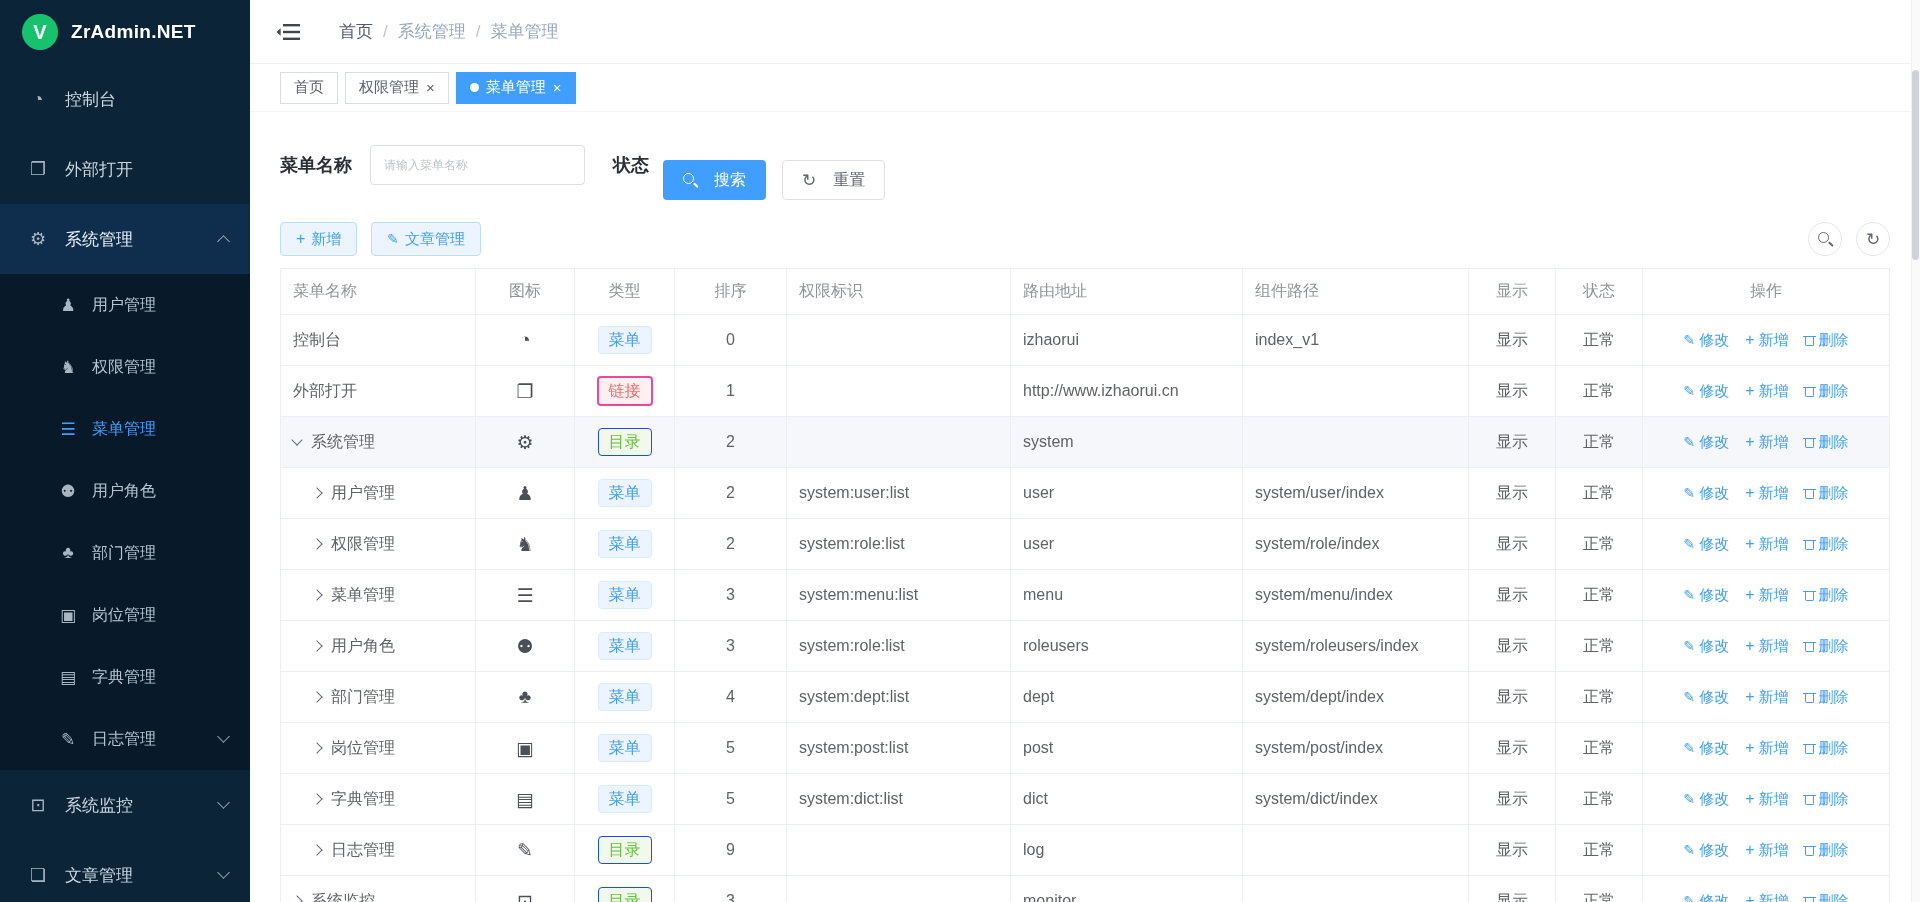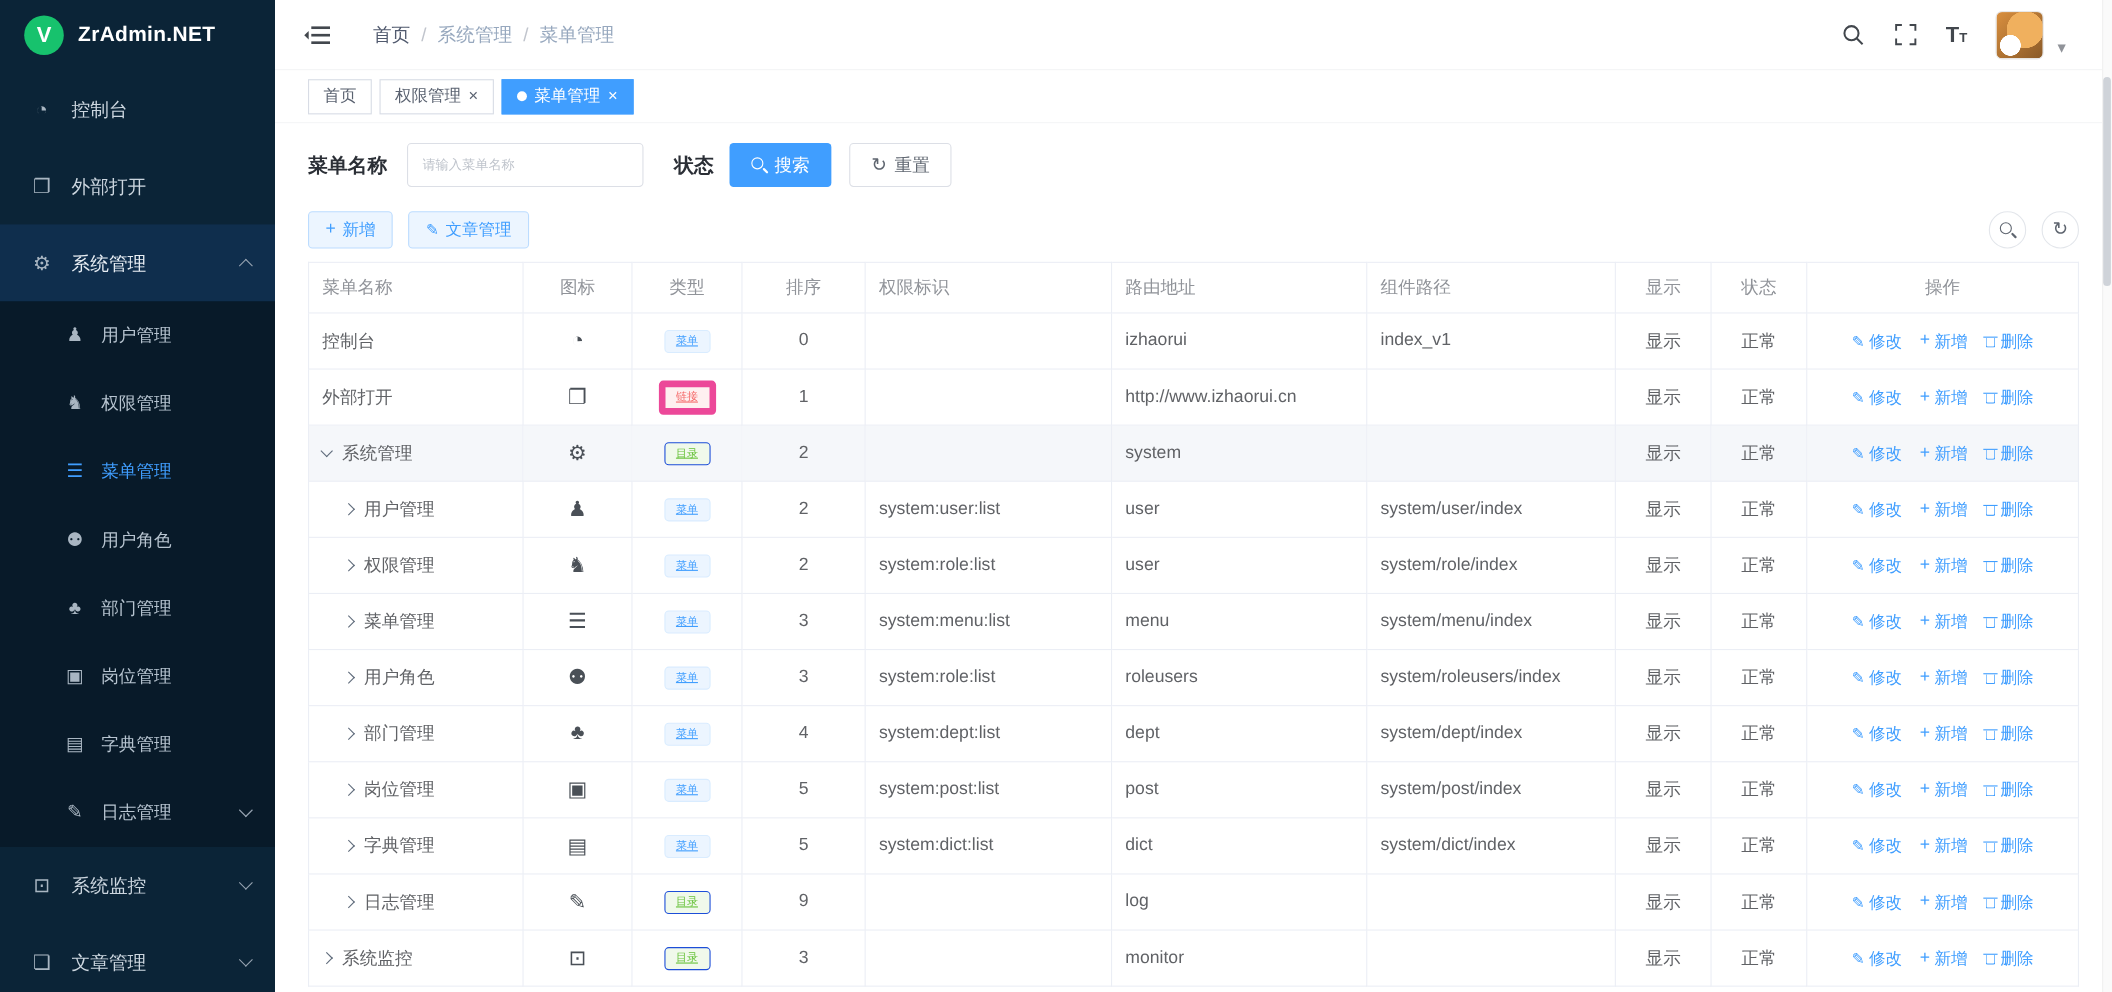--- a/index.html
+++ b/index.html
@@ -65,22 +65,22 @@
   .txt-input { width:215px; height:40px; border:1px solid #dcdfe6; border-radius:4px;
     margin-left:18px; padding:0 13px; font-size:12px; color:#606266; outline:none;
     font-family:"Liberation Sans","DejaVu Sans",sans-serif; }
   .txt-input::placeholder { color:#bfc4cc; }
   .sel { width:235px; height:40px; border:1px solid #dcdfe6; border-radius:4px; margin-left:18px;
     display:flex; align-items:center; justify-content:space-between; padding:0 13px; cursor:pointer; }
   .sel-placeholder { color:#bfc4cc; font-size:16px; }
   .chev-sel { width:8px; height:8px; border-right:1.5px solid #c0c4cc; border-bottom:1.5px solid #c0c4cc;
     transform:rotate(45deg); margin-top:-4px; }
   .btn { height:40px; border-radius:4px; border:1px solid transparent; font-size:16px; cursor:pointer;
-    display:inline-flex; align-items:center; justify-content:center; gap:7px; padding:0 19px;
-    font-family:"Liberation Sans","DejaVu Sans",sans-serif; }
+    display:inline-flex; align-items:center; justify-content:center; gap:17px; padding:0 19px;
+    font-family:"Liberation Sans","DejaVu Sans",sans-serif;margin-top:30px; }
   .btn-primary { background:#409eff; color:#fff; margin-left:14px; }
   .btn-plain { background:#fff; color:#5f6670; border-color:#dcdfe6; margin-left:16px; }
   .reset-ic { font-size:17px; }
 
   .toolbar-row { margin-top:22px; display:flex; align-items:center; justify-content:space-between; }
   .toolbar-left { display:flex; gap:14px; }
   .btn-soft { height:34px; padding:0 15px; font-size:15px; border-radius:4px; cursor:pointer;
     background:#ecf5ff; color:#409eff; border:1px solid #bcdcff;
     display:inline-flex; align-items:center; gap:6px;
     font-family:"Liberation Sans","DejaVu Sans",sans-serif; }
@@ -104,23 +104,23 @@
   tr.hl td { background:#f5f7fa; }
   .al-left { text-align:left; }
   .al-center { text-align:center; }
   .name-wrap { display:flex; align-items:center; }
   .name-wrap.lvl1 { padding-left:20px; }
   .caret { width:8px; height:8px; border-right:1.7px solid #5f6b7b; border-bottom:1.7px solid #5f6b7b;
     display:inline-block; margin-right:10px; cursor:pointer; flex:0 0 auto; }
   .caret.down { transform:rotate(45deg); margin-top:-4px; }
   .caret.right { transform:rotate(-45deg); }
   .tbl-icon { font-size:19px; color:#4a5057; }
-  .badge { display:inline-block; font-size:10px; padding:3px 10px; border-radius:4px; line-height:1.3;text-decoration:underline; }
+  .badge { display:inline-block; font-size:16px; padding:3px 10px; border-radius:4px; line-height:1.3; }
   .badge-menu { color:#409eff; background:#ecf5ff; border:1px solid #d9ecff; }
-  .badge-link { color:#f56c6c; background:#fef0f0; border:6px solid #ec4899; }
+  .badge-link { color:#f56c6c; background:#fef0f0; border:2px solid #ec4899; }
   .badge-dir  { color:#67c23a; background:#f0f9eb; border:1px solid #1d4ed8; }
   .ops { display:flex; justify-content:center; gap:16px; }
   .op-link { color:#409eff; font-size:15px; cursor:pointer; display:inline-flex; align-items:center; gap:4px; }
   .pencil { font-size:14px; }
   .tricon { position:relative; display:inline-block; width:10px; height:11px; }
   .tricon::before { content:""; position:absolute; left:0.5px; right:0.5px; top:2.5px; bottom:0;
     border:1.5px solid currentColor; border-top:none; border-radius:0 0 2px 2px; }
   .tricon::after { content:""; position:absolute; left:-1.5px; right:-1.5px; top:1px; height:1.5px;
     background:currentColor; }
 
@@ -213,39 +213,20 @@
           <path d="M4.6 6.2 L0.6 10 L4.6 13.8 Z"></path>
         </svg>
       </span>
       <nav class="breadcrumb" id="breadcrumb">
           <span class="bc-item first">首页</span>
           <span class="bc-sep">/</span>
           <span class="bc-item">系统管理</span>
           <span class="bc-sep">/</span>
           <span class="bc-item">菜单管理</span>
         </nav>
-      <div class="topbar-right">
-        <span class="top-ic">
-          <svg width="22" height="22" viewBox="0 0 24 24" fill="none" stroke-width="2">
-            <circle cx="10" cy="10" r="7"></circle>
-              <line x1="15.3" y1="15.3" x2="21" y2="21"></line>
-          </svg>
-        </span>
-        <span class="top-ic">
-          <svg width="21" height="21" viewBox="0 0 24 24" fill="none" stroke-width="2">
-            <path d="M8 2 H2 V8"></path>
-              <path d="M16 2 H22 V8"></path>
-              <path d="M2 16 V22 H8"></path>
-              <path d="M22 16 V22 H16"></path>
-          </svg>
-        </span>
-        <span class="font-ic">T<small>T</small></span>
-        <span class="avatar"></span>
-        <span class="caret-down-txt">▾</span>
-      </div>
     </header>
 
     <div class="tabsbar" id="tabsbar">
         <div class="tab">
           <span class="tab-label">首页</span>
         </div>
         <div class="tab">
           <span class="tab-label">权限管理</span>
           <span class="tab-close">×</span>
         </div>

